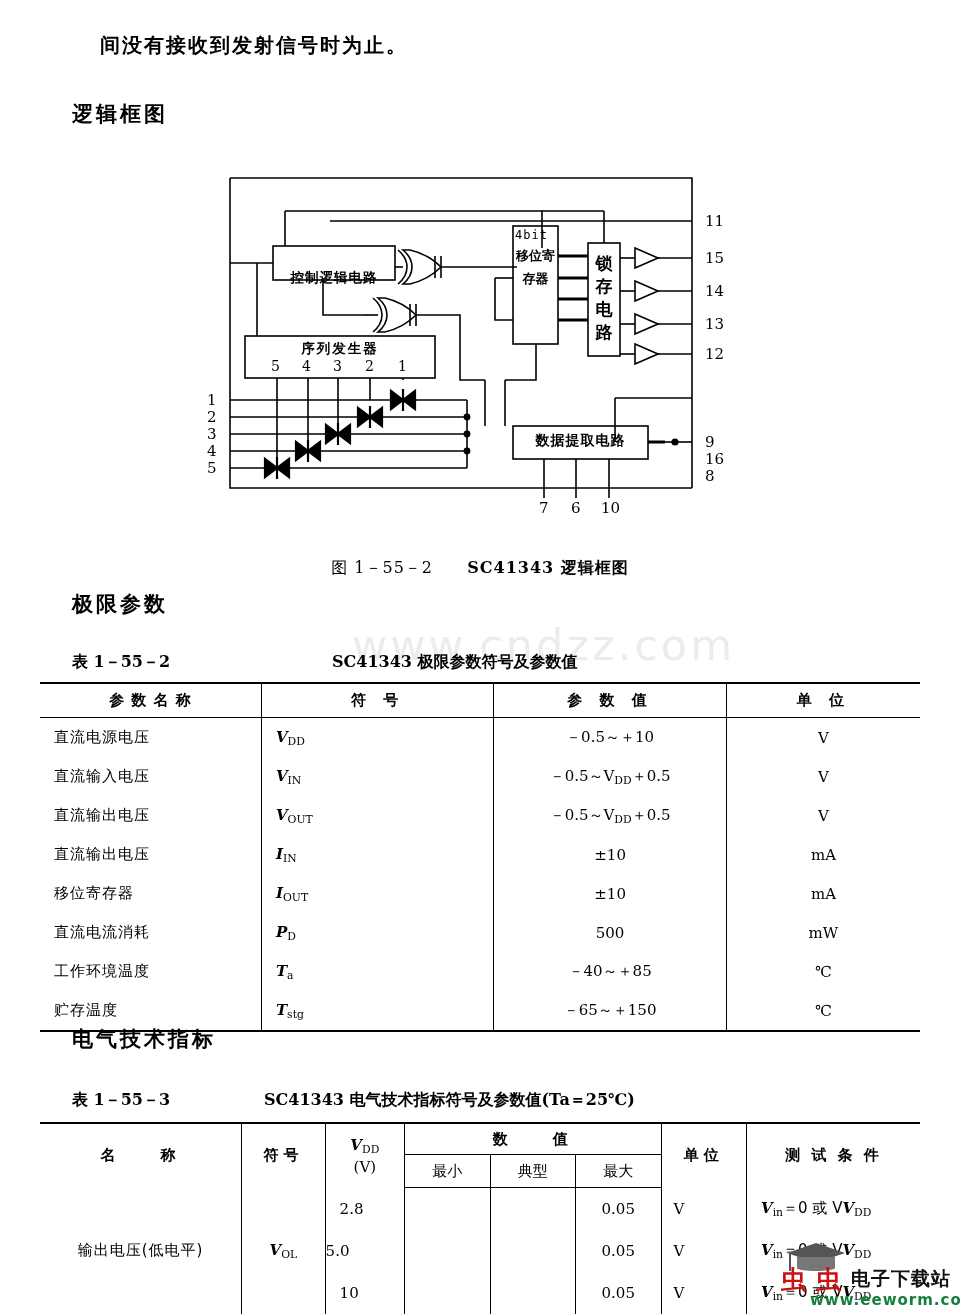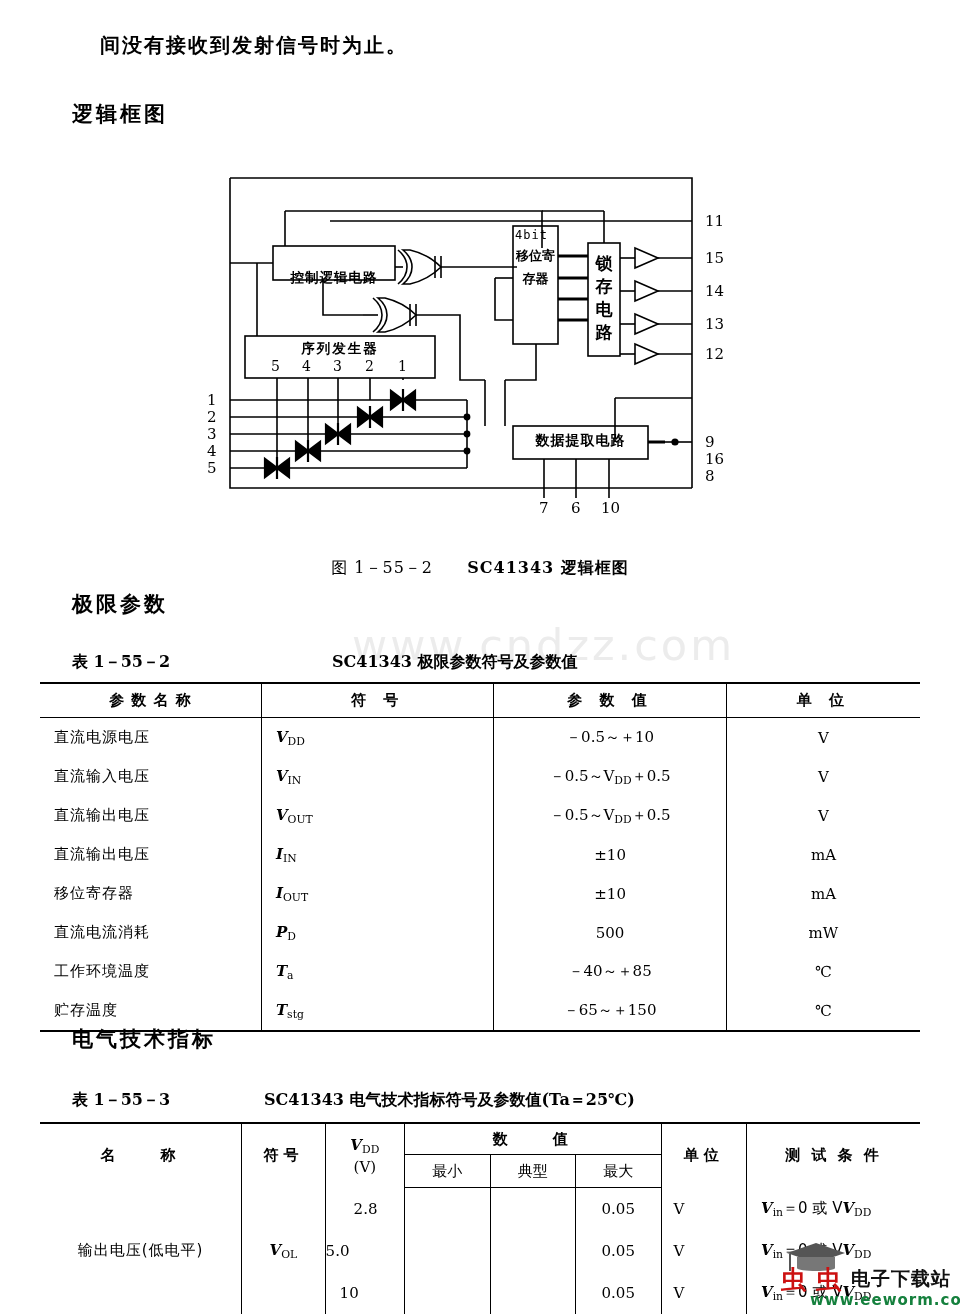--- a/index.html
+++ b/index.html
@@ -401,21 +401,21 @@
       </tr>
       <tr class="hbot">
         <td class="cn" style="width:84px;height:32px;">最小</td>
         <td class="cn" style="width:84px;">典型</td>
         <td class="cn" style="width:84px;text-align:center;">最大</td>
       </tr>
 
       <tr class="body">
         <td class="first cn" rowspan="3" style="letter-spacing:1px;">输出电压(低电平)</td>
         <td rowspan="3"><span class="ital">V</span><sub>OL</sub></td>
-        <td style="text-align:left;padding-left:28px;">2.8</td>
+        <td style="text-align:left;padding-left:14px;">2.8</td>
         <td></td>
         <td></td>
         <td>0.05</td>
         <td style="text-align:left;padding-left:12px;">V</td>
         <td class="last" style="text-align:left;padding-left:14px;"><span class="ital">V</span><sub>in</sub><span class="cn">＝0 或 V</span><span class="ital">V</span><sub>DD</sub></td>
       </tr>
 
       <tr class="body">
         <td style="text-align:left;">5.0</td>
         <td></td>

